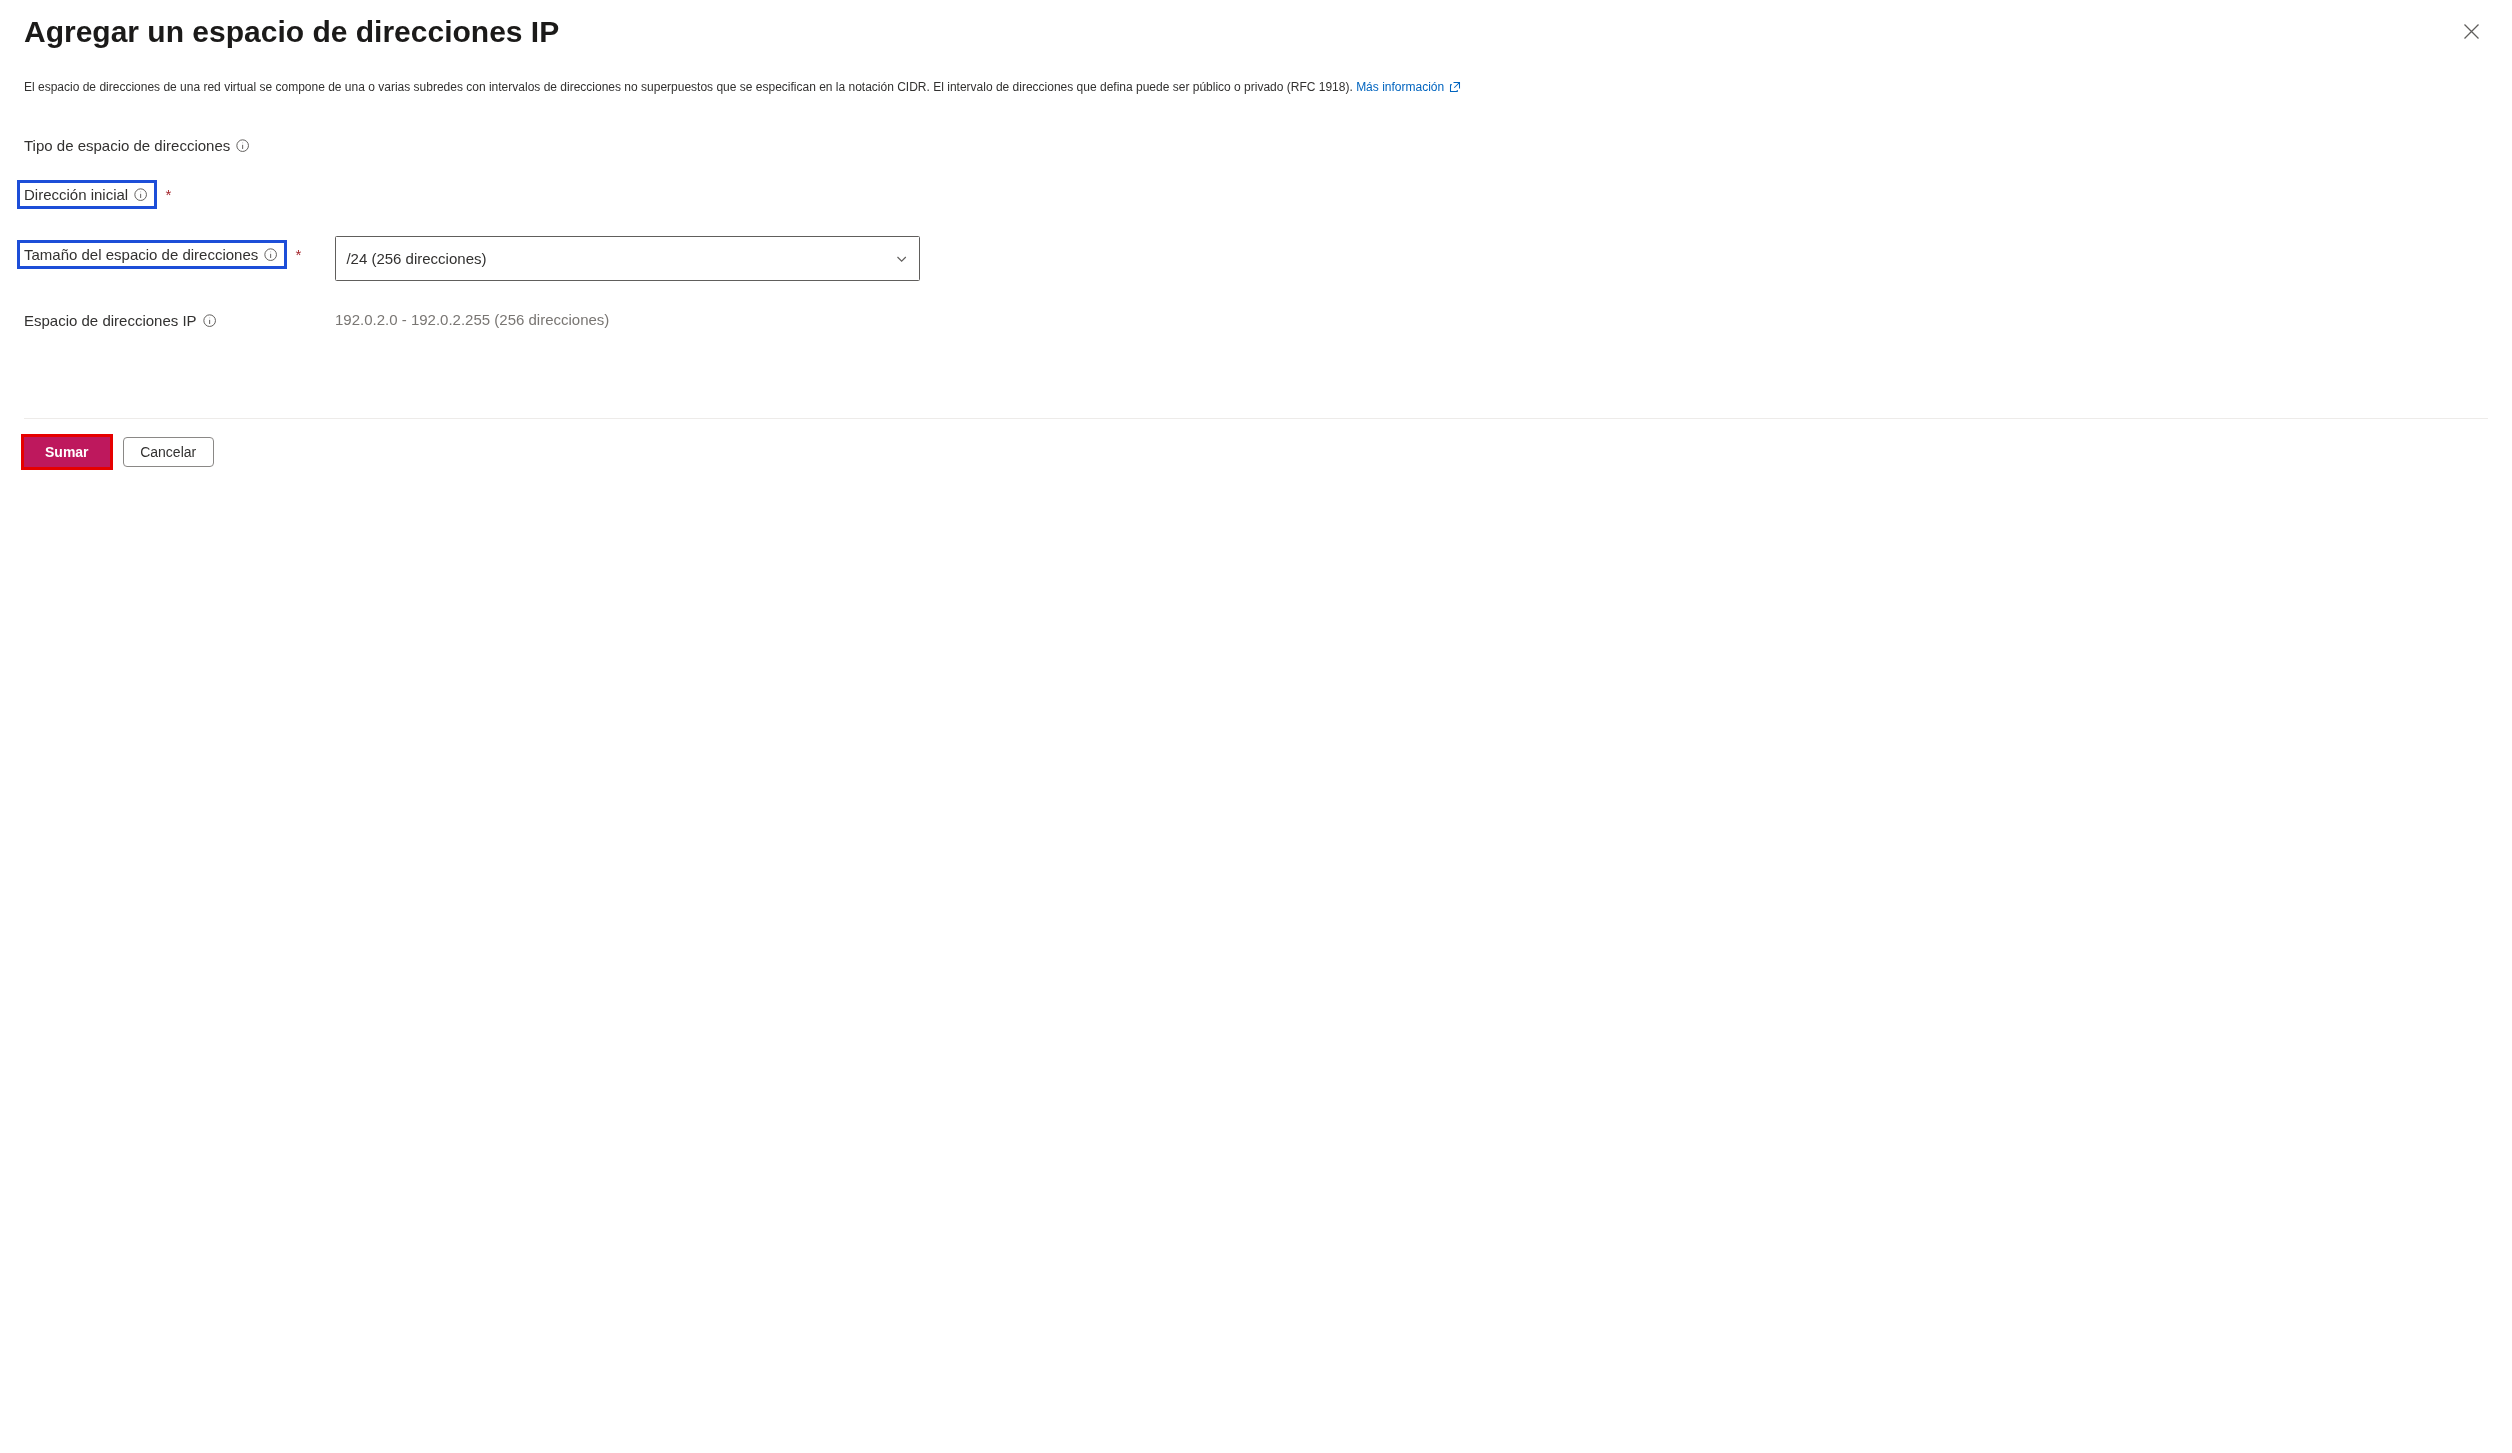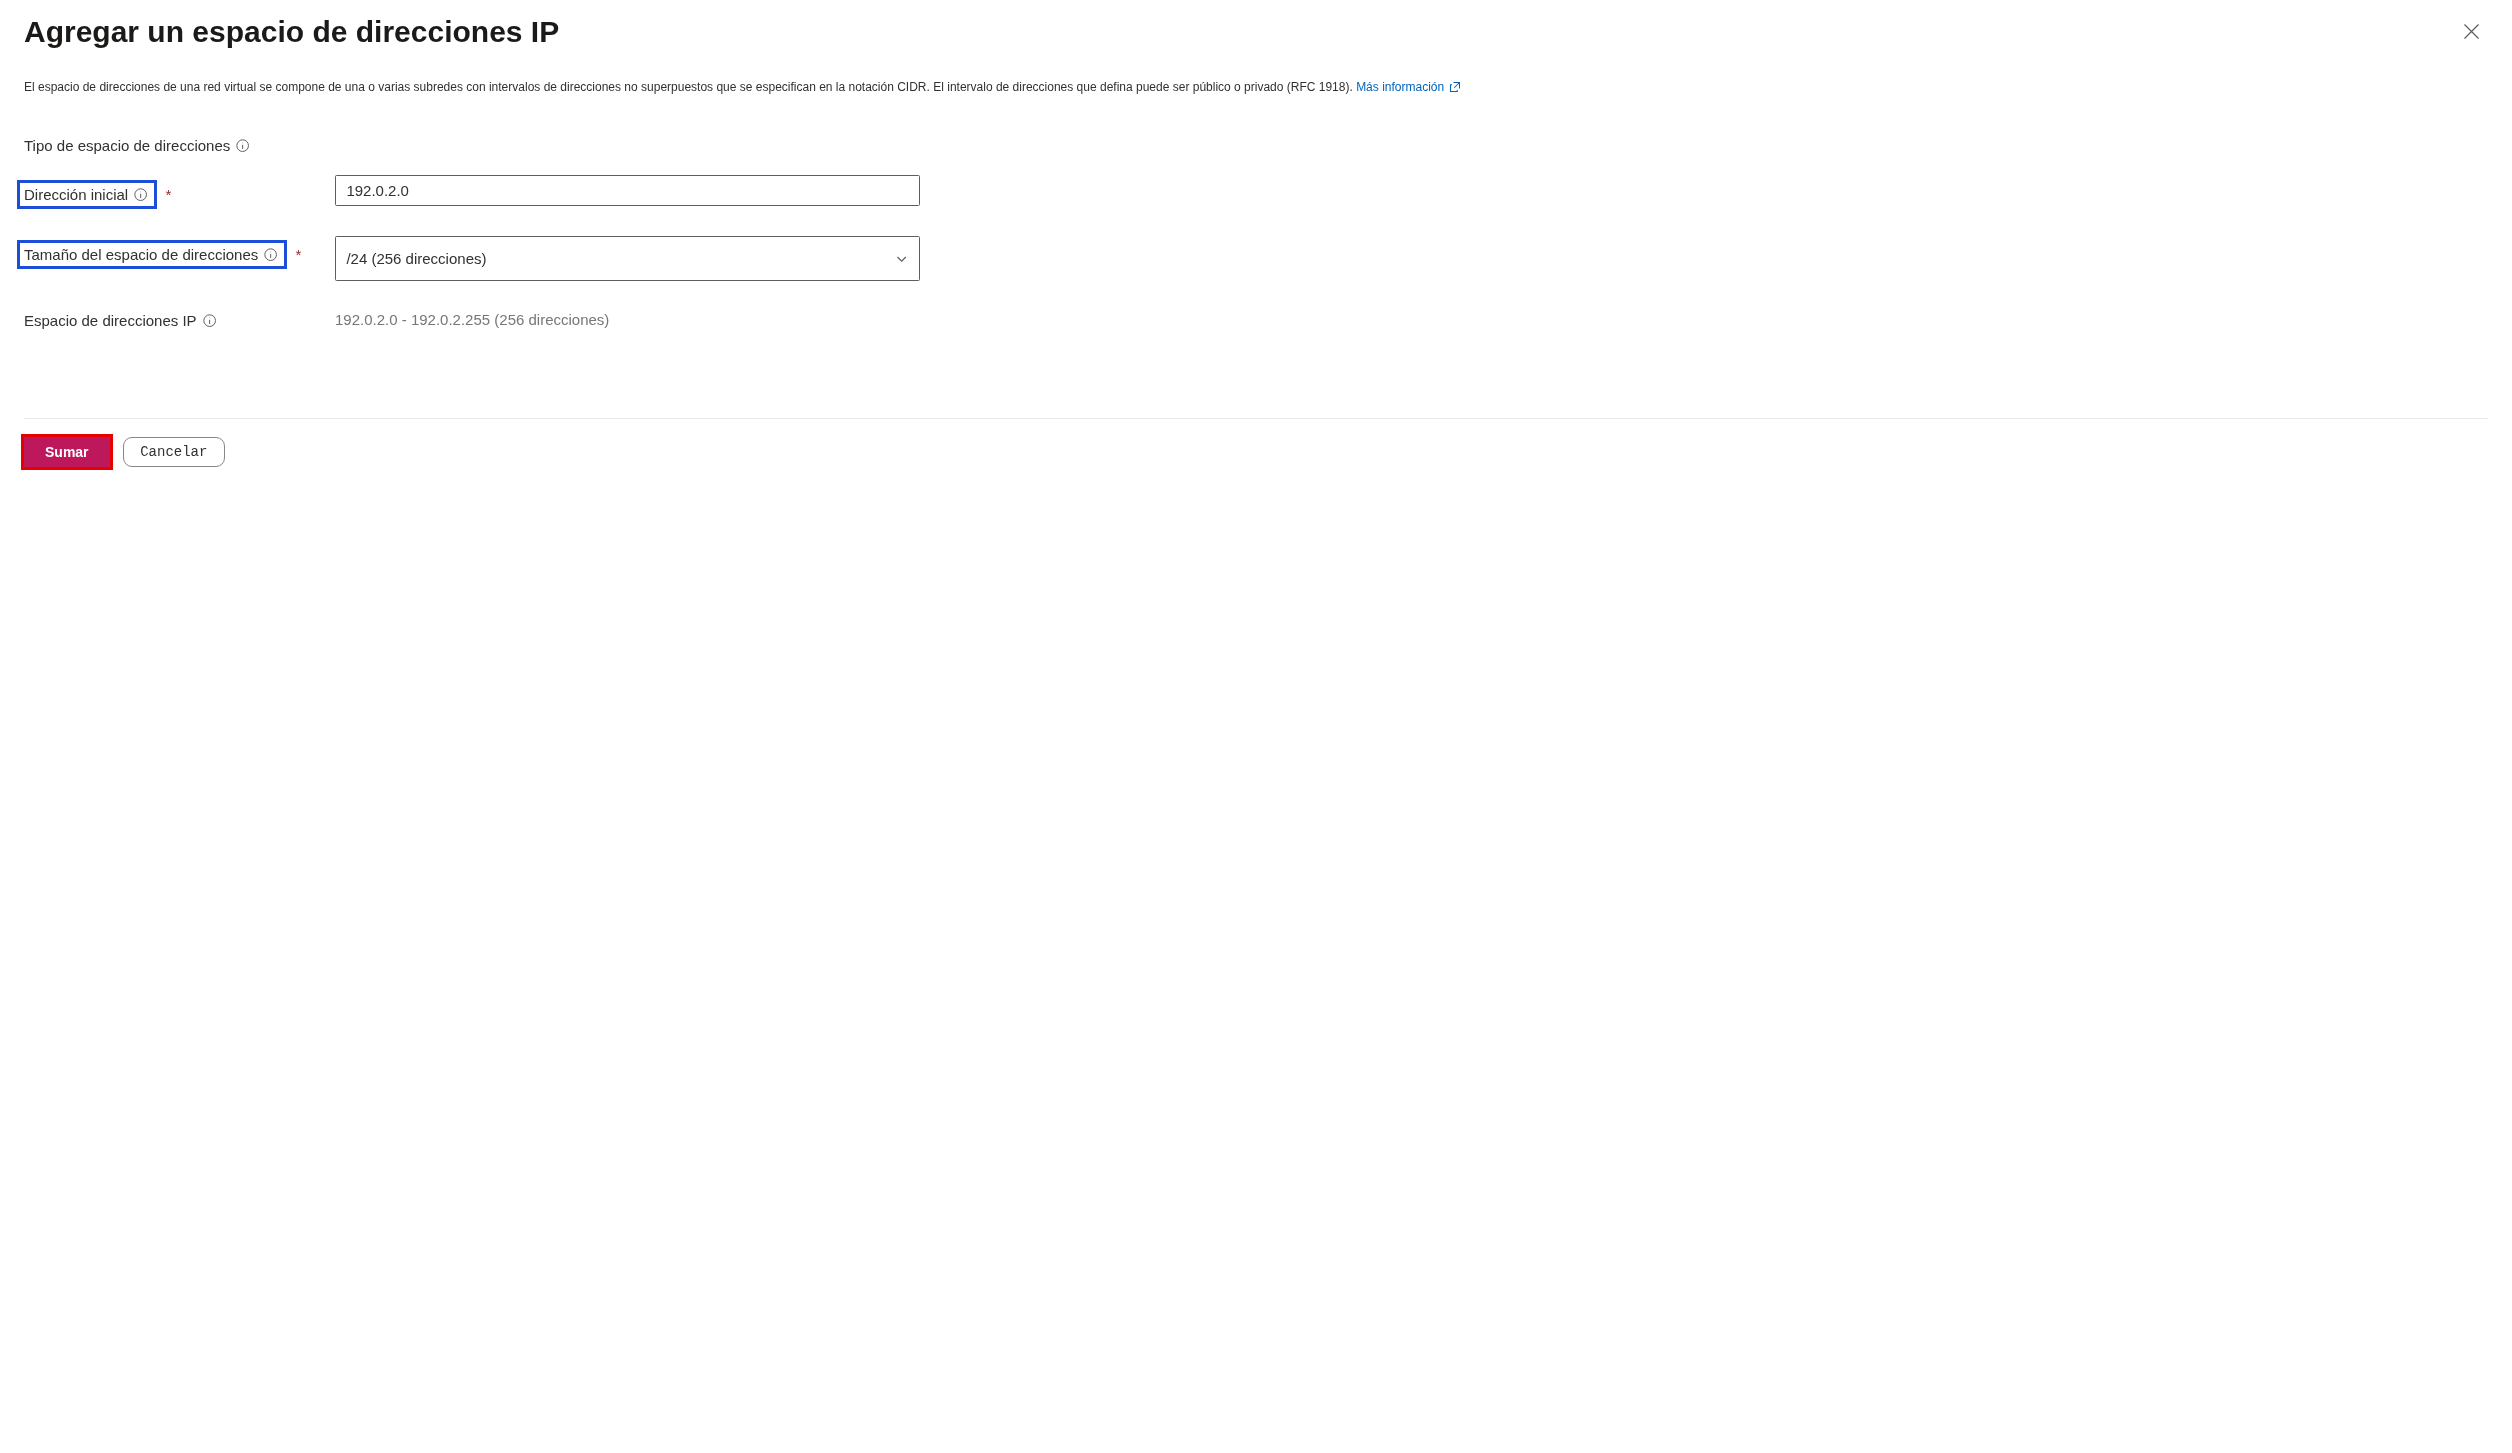--- a/index.html
+++ b/index.html
@@ -163,22 +163,22 @@
       outline: 3px solid #e60000;
       outline-offset: 0;
     }
     .btn-secondary {
       background: #fff;
       color: #323130;
       border: 0.7px solid #8a8886;
       padding: 6px 16.3px;
       font-size: 14px;
       cursor: pointer;
-      font-family: Liberation Mono, monospace;
-      border-radius: 9px;
+      font-family: Liberation Sans, sans-serif;
+      border-radius: 4px;
     }
   </style>
 </head>
 <body>
 
 <div class="header">
   <h1 class="title">Agregar un espacio de direcciones IP</h1>
   <button class="close-btn">
     <svg viewBox="0 0 24 24" fill="none" stroke="currentColor" stroke-width="1.5">
       <path d="M4 4 L20 20 M20 4 L4 20"></path>
@@ -209,23 +209,20 @@
   <div class="label-col">
     <span class="highlight-box">
       <span>Dirección inicial</span>
       <svg class="info-icon" viewBox="0 0 16 16" fill="none" stroke="currentColor" stroke-width="1.2">
         <circle cx="8" cy="8" r="7"></circle>
           <path d="M8 4.5 v0.5 M8 7 v5"></path>
       </svg>
     </span>
     <span class="required-asterisk">*</span>
   </div>
-  <div class="field-col">
-    <input type="text" class="text-input" value="192.0.2.0" style="">
-  </div>
 </div>
 
 <div class="form-row compact">
   <div class="label-col">
     <span class="highlight-box">
       <span>Tamaño del espacio de direcciones</span>
       <svg class="info-icon" viewBox="0 0 16 16" fill="none" stroke="currentColor" stroke-width="1.2">
         <circle cx="8" cy="8" r="7"></circle>
           <path d="M8 4.5 v0.5 M8 7 v5"></path>
       </svg>

